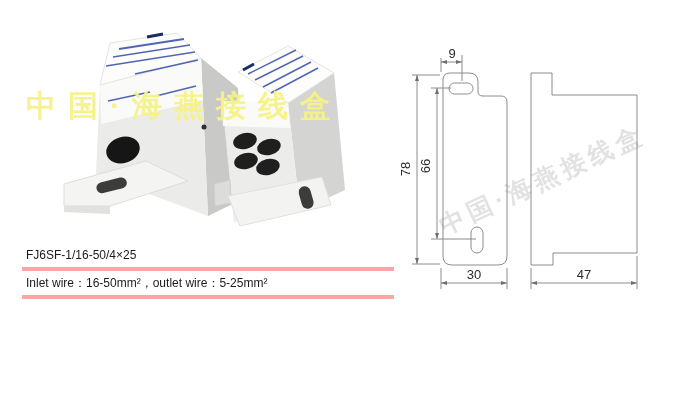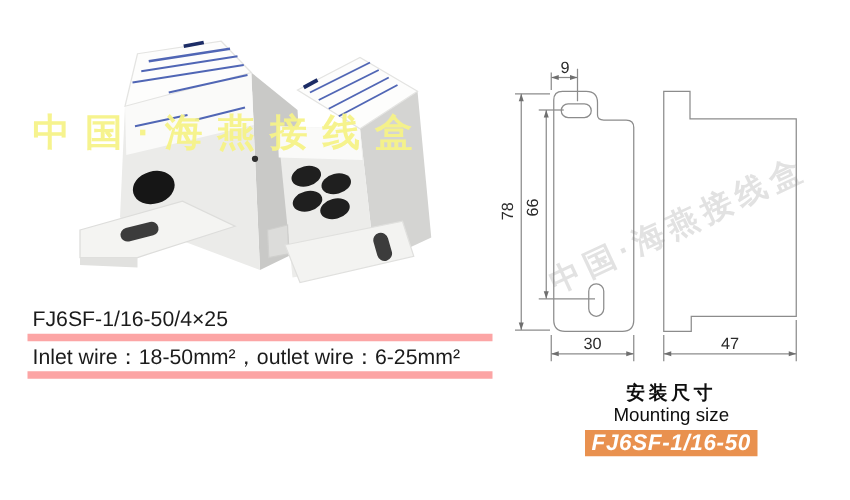--- a/index.html
+++ b/index.html
@@ -21,22 +21,22 @@
 
   
   .drawing{position:absolute;left:0;top:0;z-index:2;pointer-events:none;}
   .drawing path,.drawing rect{fill:none;stroke:#8c8c8c;stroke-width:1;}
   .drawing line{stroke:#8c8c8c;stroke-width:1;}
   .drawing polygon{fill:#6f6f6f;stroke:none;}
   .drawing text{fill:#2b2b2b;font-size:13px;font-family:"Liberation Sans","DejaVu Sans",sans-serif;}
 
   
   .specs{position:absolute;left:22px;top:243px;width:372px;z-index:2;}
-  .spec-row{height:24px;line-height:25px;border-bottom:6px solid #fca5a5;
-            font-size:17px;color:#1b1b1b;padding-left:4px;white-space:nowrap;overflow:visible;}
+  .spec-row{height:24px;line-height:25px;border-bottom:4px solid #fca5a5;
+            font-size:12px;color:#1b1b1b;padding-left:4px;white-space:nowrap;overflow:visible;}
 
   
   .mounting{position:absolute;left:468px;top:305px;width:138px;text-align:center;z-index:2;}
   .m-cn{font-size:15px;font-weight:700;letter-spacing:3px;color:#0e0e0e;}
   .m-en{font-size:15px;color:#0e0e0e;margin-top:0px;}
   .m-badge{margin-top:3px;background:#e9914f;color:#ffffff;font-weight:700;font-style:italic;
            font-size:18px;height:21px;line-height:21px;letter-spacing:.5px;}
 </style>
 </head>
 <body>
@@ -133,22 +133,17 @@
         <line x1="637" y1="256" x2="637" y2="289"></line>
       <line x1="531" y1="283" x2="637" y2="283"></line>
       <polygon points="531,283 537,281 537,285"></polygon>
         <polygon points="637,283 631,281 631,285"></polygon>
       <text x="584" y="279" text-anchor="middle">47</text>
     </g>
   </svg>
 
   <div class="specs">
     <div class="spec-row">FJ6SF-1/16-50/4×25</div>
-    <div class="spec-row">Inlet wire：18-50mm²，outlet wire：6-25mm²</div>
+    <div class="spec-row">Inlet wire：16-50mm²，outlet wire：5-25mm²</div>
   </div>
 
-  <div class="mounting">
-    <div class="m-cn">安装尺寸</div>
-    <div class="m-en">Mounting size</div>
-    <div class="m-badge">FJ6SF-1/16-50</div>
-  </div>
 
 </div>
 
 </body></html>

